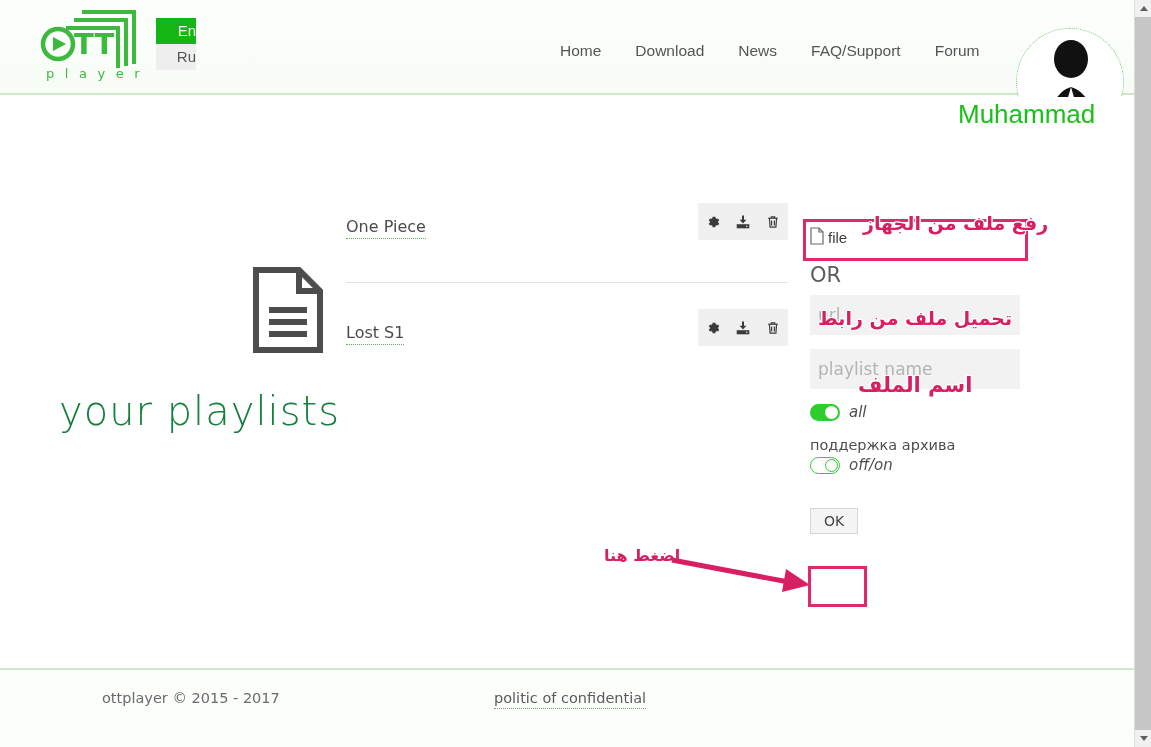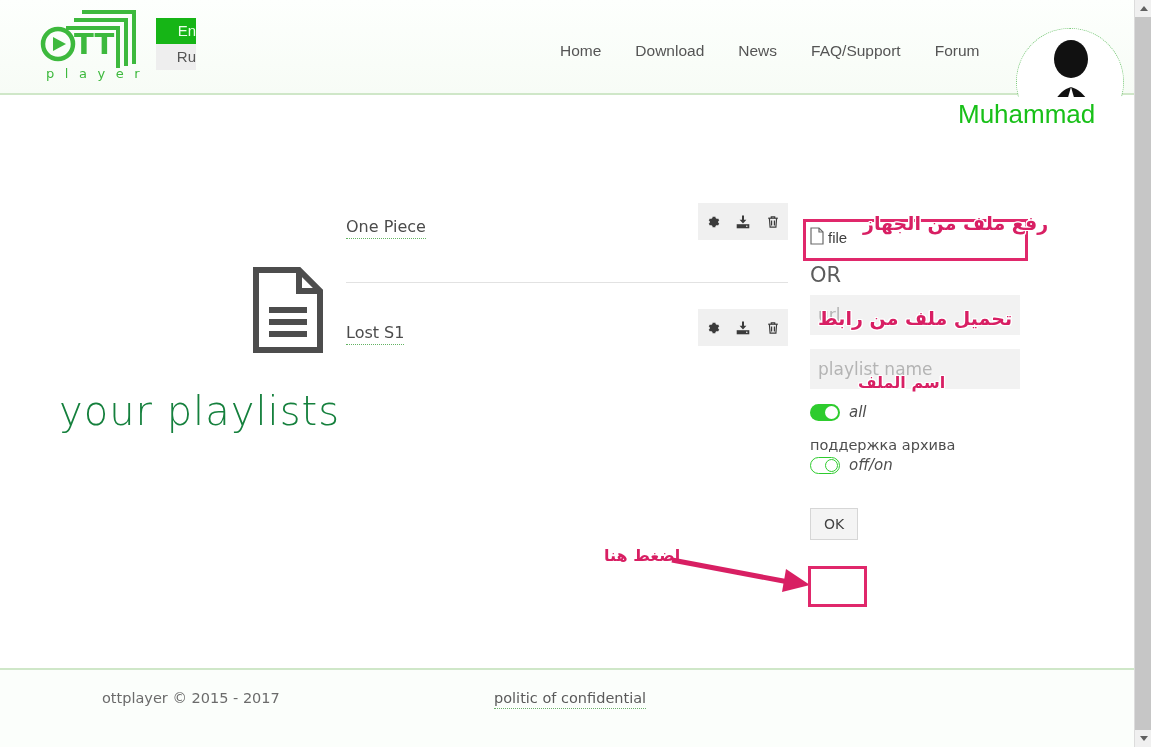--- a/index.html
+++ b/index.html
@@ -240,21 +240,21 @@
   .toggle.on .knob { right: 2px; background: #ffffff; }
   .toggle.off .knob { right: 1px; top: 1px; background: #ffffff; border: 1.6px solid #2ecc2e; }
   .toggle-label {
     font-size: 15px;
     color: #4e4e4e;
     font-family: "DejaVu Sans", sans-serif;
   }
 
   #ok-button {
     margin-top: 18px;
-    width: 48px; height: 32px;
+    width: 48px; height: 26px;
     background: #f4f4f4;
     border: 1px solid #d6d6d6;
     font-size: 14px;
     color: #434343;
     cursor: pointer;
     font-family: "DejaVu Sans", sans-serif;
   }
 
   
   #footer {
@@ -510,21 +510,21 @@
   </div>
 
   <div id="annotations">
 
     <div class="anno-box" style="left:803px; top:219px; width:225px; height:42px;"></div>
 
     <div class="anno-text" style="left:863px; top:212px; font-size:19px;">رفع ملف من الجهاز</div>
 
     <div class="anno-text" style="left:818px; top:307px; font-size:19px;">تحميل ملف من رابط</div>
 
-    <div class="anno-text" style="left:858px; top:373px; font-size:16px;">اسم الملف</div>
+    <div class="anno-text" style="left:858px; top:373px; font-size:21px;">اسم الملف</div>
 
     <div class="anno-text" style="left:604px; top:546px; font-size:16px;">اضغط هنا</div>
 
     <svg style="position:absolute; left:670px; top:556px;" width="150" height="50" viewBox="0 0 150 50">
       <path d="M2 4 L124 27" stroke="#d81f63" stroke-width="5"></path>
       <path d="M116 13 L140 29 L112 36 Z" fill="#d81f63"></path>
     </svg>
 
     <div class="anno-box" style="left:808px; top:566px; width:59px; height:41px;"></div>
   </div>

